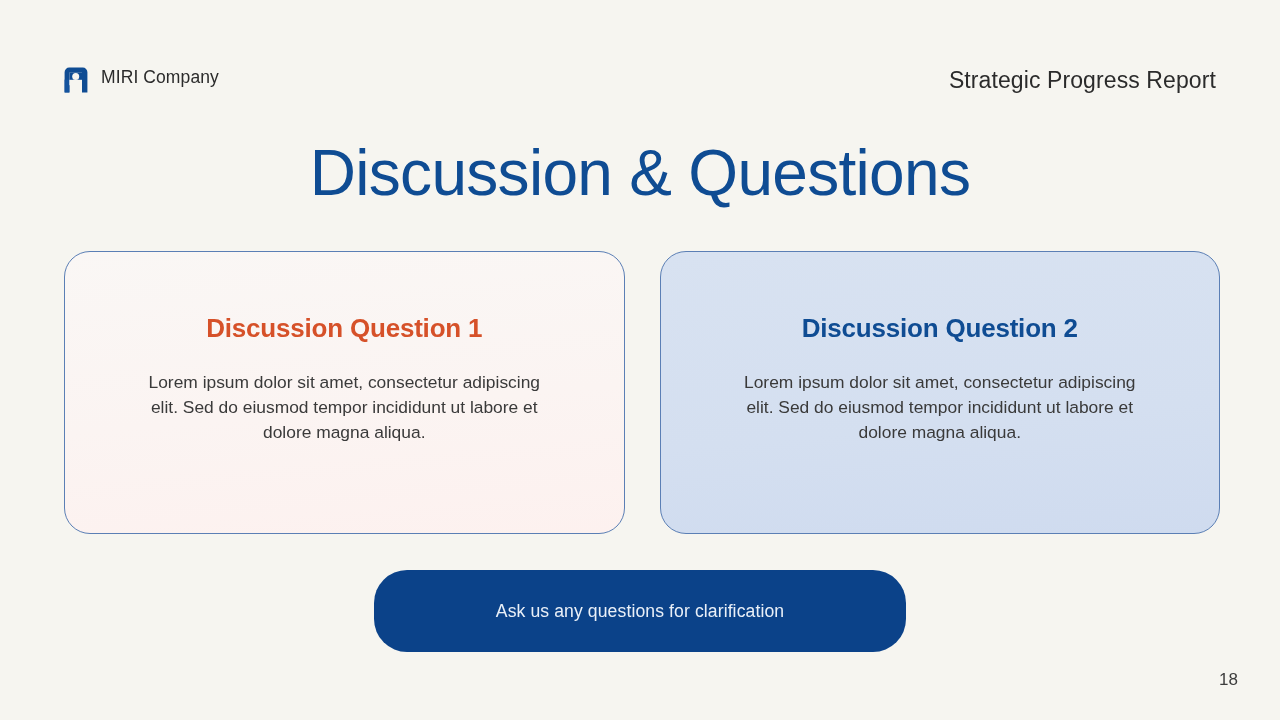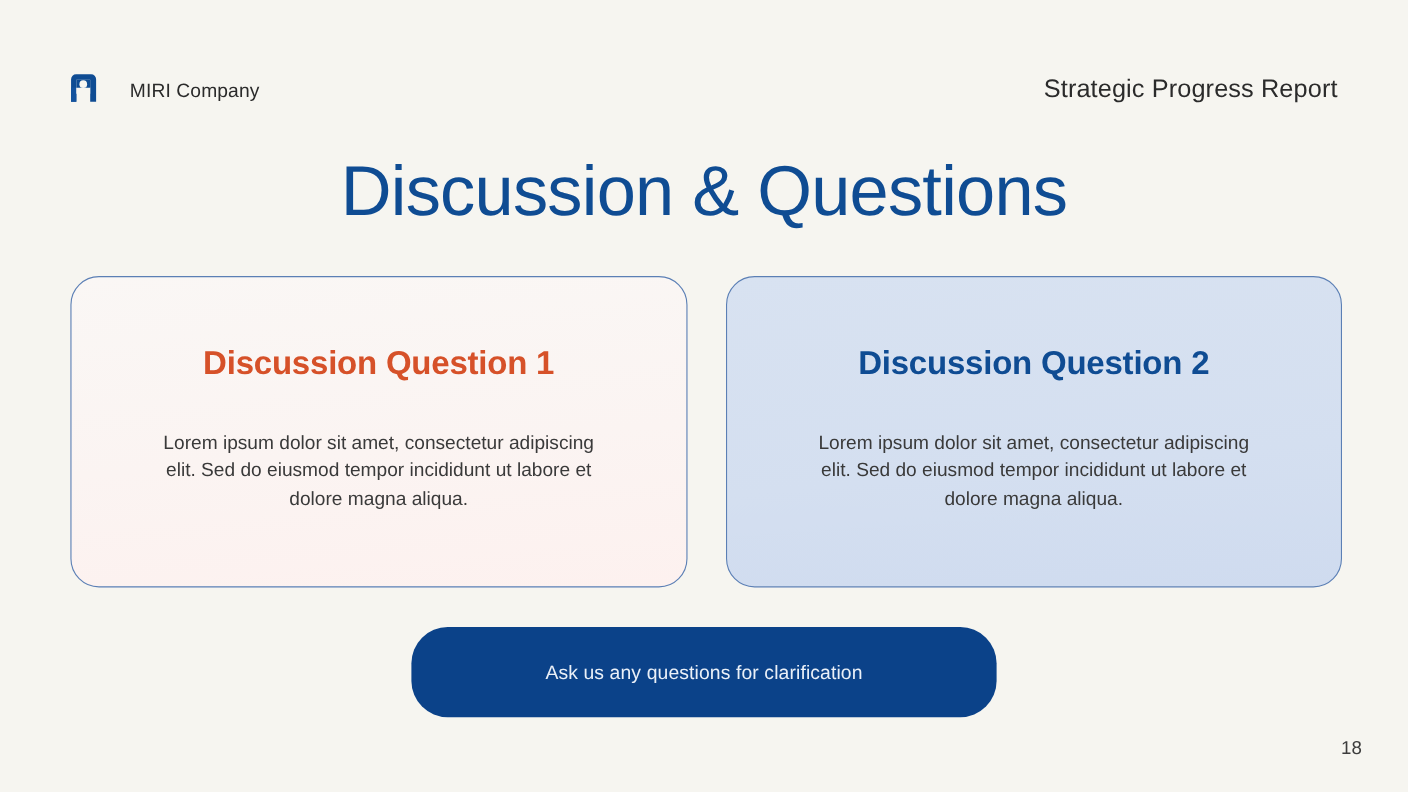--- a/index.html
+++ b/index.html
@@ -24,22 +24,22 @@
     left:64px;
     right:64px;
     height:36px;
     display:flex;
     align-items:center;
     justify-content:space-between;
   }
 
   #brand {
     display:flex;
-    align-items:flex-end;
-    gap:30px;
+    align-items:flex-start;
+    gap:13px;
   }
 
   #brand-logo {
     width:24px;
     height:26px;
     display:block;
   }
 
   #brand-name {
     font-size:17.5px;
@@ -95,31 +95,31 @@
   .q-card.card-one {
     background:linear-gradient(175deg,#faf7f5 0%,#fbf4f2 55%,#fdf1ef 100%);
   }
 
   .q-card.card-two {
     background:linear-gradient(175deg,#d8e2f1 0%,#d4dff0 60%,#cfdbef 100%);
     align-items:center;
   }
 
   .q-card-title {
-    font-size:30px;
+    font-size:26px;
     font-weight:bold;
     letter-spacing:-0.2px;
     line-height:1.1;
   }
 
   .card-one .q-card-title { color:#d65129; }
   .card-two .q-card-title { color:#0f4c93; }
 
   .q-card-body {
-    margin-top:43px;
+    margin-top:27px;
     font-size:17.4px;
     line-height:1.46;
     color:#3a3a3a;
     max-width:420px;
   }
 
   
   #cta-button {
     position:absolute;
     top:570px;

